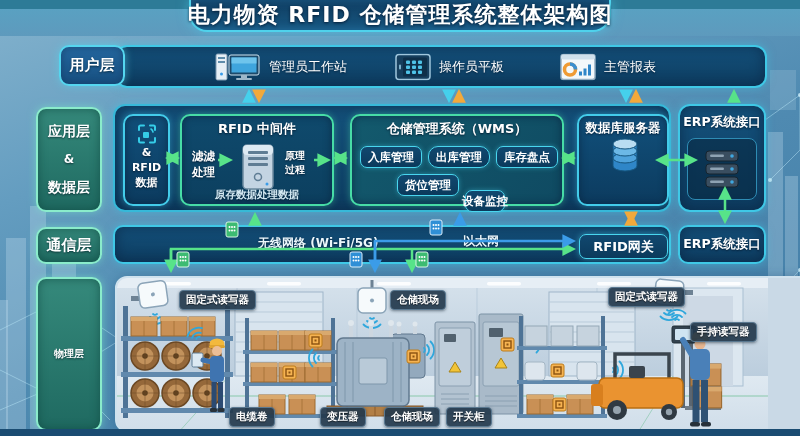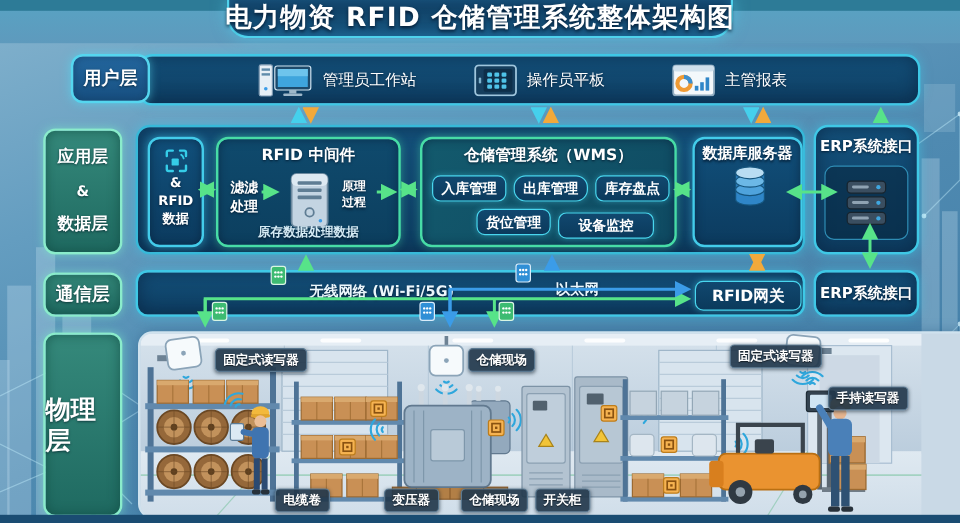--- a/index.html
+++ b/index.html
@@ -115,21 +115,21 @@
     <span>用户层</span>
   </div>
   <div class="layer-label lbl-teal" style="top:107px;height:105px;">
     <span>应用层</span>
     <span style="font-size:12px;">&amp;</span>
     <span>数据层</span>
   </div>
   <div class="layer-label lbl-teal" style="top:227px;height:37px;font-size:15px;">
     <span>通信层</span>
   </div>
-  <div class="layer-label lbl-teal" style="top:277px;height:154px;font-size:21px;">
+  <div class="layer-label lbl-teal" style="top:277px;height:154px;font-size:10px;">
     <span>物理层</span>
   </div>
 
   <div class="panel" style="left:115px;top:45px;width:652px;height:43px;">
     <div class="ubar-item" style="left:98px;">
       <svg width="46" height="30" viewBox="0 0 46 30">
         <rect x="1" y="2" width="11" height="26" rx="1.5" fill="#e6eff6" stroke="#7e9ab2"></rect>
         <rect x="3" y="5" width="7" height="2" fill="#5f8cab"></rect>
           <rect x="3" y="9" width="7" height="2" fill="#5f8cab"></rect>
         <circle cx="6.5" cy="22" r="1.5" fill="#3b9ce8"></circle>
@@ -210,21 +210,21 @@
       </div>
       <div class="small-txt" style="left:0;right:0;bottom:3px;font-size:10.5px;color:#d4eaf4;">原存数据处理数据</div>
     </div>
 
     <div class="ibox bd-green teal" style="left:235px;top:8px;width:214px;height:92px;">
       <div class="box-title">仓储管理系统（WMS）</div>
       <div class="wms-btn" style="left:8px;top:30px;width:62px;">入库管理</div>
       <div class="wms-btn" style="left:76px;top:30px;width:62px;border-radius:10px;">出库管理</div>
       <div class="wms-btn" style="left:144px;top:30px;width:62px;">库存盘点</div>
       <div class="wms-btn" style="left:45px;top:58px;width:62px;">货位管理</div>
-      <div class="wms-btn" style="left:113px;top:61px;width:80px;">设备监控</div>
+      <div class="wms-btn" style="left:113px;top:74px;width:40px;">设备监控</div>
     </div>
 
     <div class="ibox bd-cyan" style="left:462px;top:8px;width:92px;height:92px;font-family:Liberation Serif, serif;">
       <div class="box-title" style="font-size:12.5px;">数据库服务器</div>
       <svg style="position:absolute;left:31px;top:22px;" width="30" height="36" viewBox="0 0 30 36">
         <path d="M3,6 v22 a12,5 0 0 0 24,0 V6" fill="#2f86c8" stroke="#15557e"></path>
         <ellipse cx="15" cy="20" rx="12" ry="5" fill="#4fa3dc" stroke="#15557e"></ellipse>
         <ellipse cx="15" cy="13" rx="12" ry="5" fill="#6cb8e6" stroke="#15557e"></ellipse>
         <ellipse cx="15" cy="6" rx="12" ry="5" fill="#b9ddf2" stroke="#15557e"></ellipse>
       </svg>

